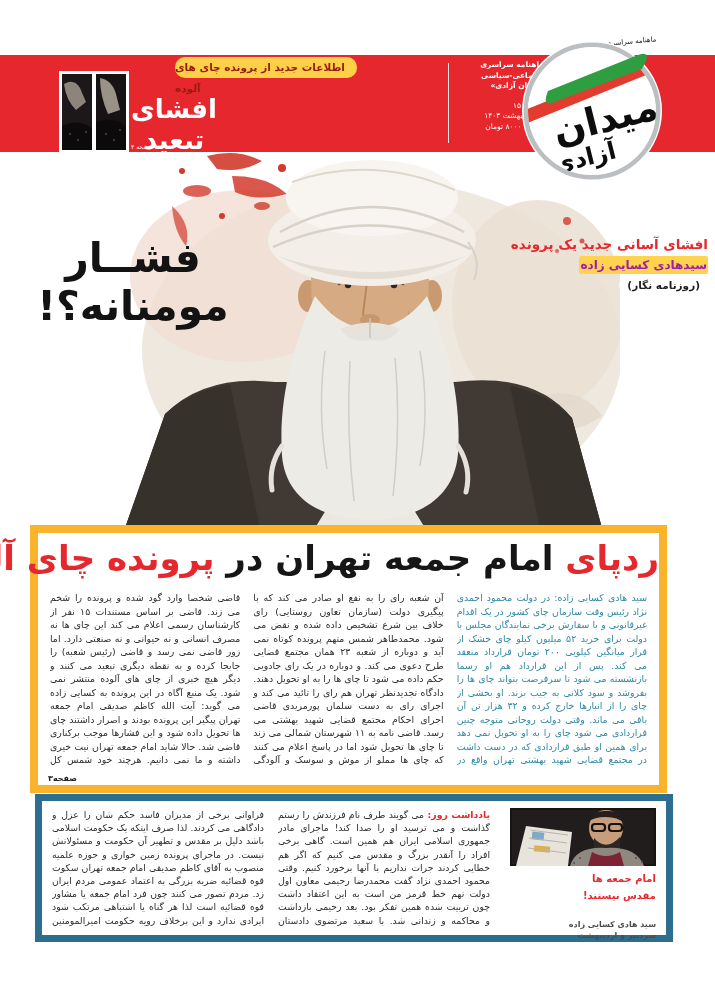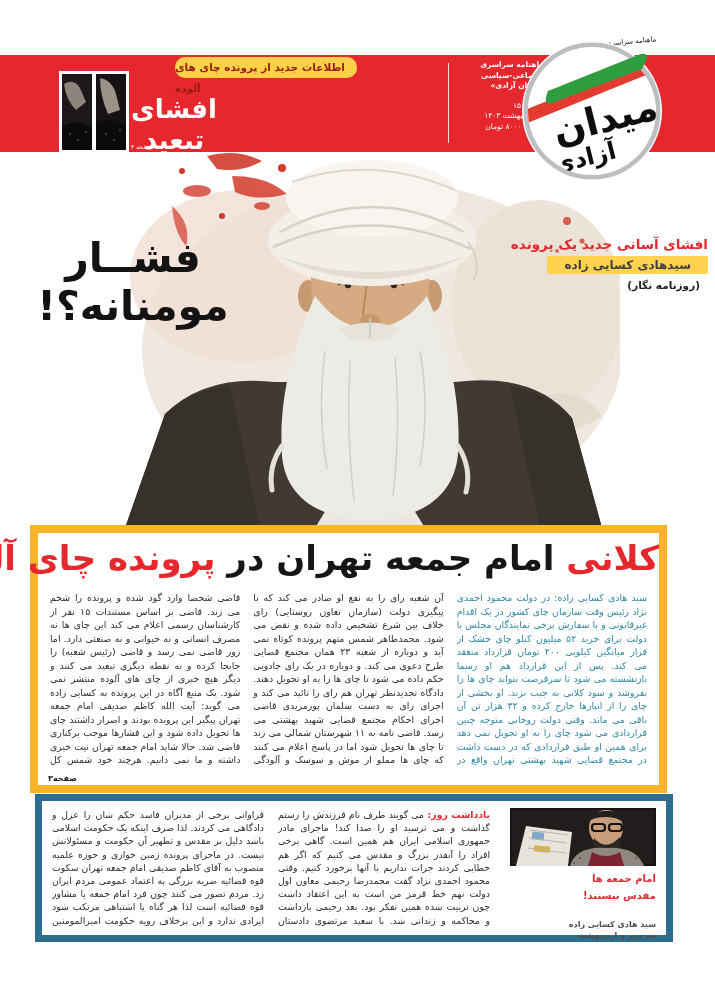--- a/index.html
+++ b/index.html
@@ -19,22 +19,22 @@
   .photo-top{left:59px;top:71px;width:70px;height:82px;background:#fff;padding:3px;box-sizing:border-box;}
   .expose{left:116px;top:94px;width:116px;text-align:center;color:#fff;font-weight:bold;
     font-size:26px;line-height:31px;}
   .expose-page{left:131px;top:143px;color:#fff;font-size:6px;}
   
   .illus{left:110px;top:146px;width:510px;height:382px;z-index:1;}
   .hero-title{left:24px;top:206px;width:218px;text-align:center;font-weight:bold;color:#131313;
     font-size:41px;line-height:48px;z-index:2;margin-top:28px;}
   .press-badge{left:498px;top:236px;width:210px;text-align:right;z-index:2;}
   .press-badge .l1{color:#e6282e;font-weight:bold;font-size:13.5px;line-height:17px;}
-  .press-badge .l2{display:inline-block;background:#ffd34e;color:#404040;font-weight:bold;
-    font-size:12px;padding:2px 17px;margin-top:3px;border-radius:2px;}
+  .press-badge .l2{display:inline-block;background:#ffd34e;color:#a21caf;font-weight:bold;
+    font-size:12px;padding:2px 1px;margin-top:3px;border-radius:2px;}
   .press-badge .l3{display:inline-block;background:#fff;color:#1d1d1d;font-weight:bold;
     font-size:10.5px;padding:1px 8px;margin-top:3px;border-radius:9px;}
   .press-badge .row{display:block;}
   
   .feature-box{left:30px;top:525px;width:637px;height:268px;border:8px solid #f9b42c;background:#fff;
     box-sizing:border-box;z-index:3;}
   .feature-headline{position:absolute;left:0;right:0;top:3px;text-align:center;font-weight:bold;
     font-size:34px;line-height:44px;white-space:nowrap;letter-spacing:-0.5px;}
   .feature-headline .red{color:#e6282e;}
   .feature-headline .blk{color:#161616;}
@@ -192,21 +192,21 @@
   </div>
 
   <div class="abs press-badge">
     <span class="l1 row">افشای آسانی جدید یک پرونده</span>
     <span class="row"><span class="l2">سیدهادی کسایی زاده</span></span>
     <span class="row"><span class="l3">(روزنامه نگار)</span></span>
   </div>
 
   <div class="abs feature-box">
     <div class="feature-headline">
-      <span class="red">کلانی </span><span class="blk">امام جمعه تهران در </span><span class="red">پرونده چای آلوده</span>
+      <span class="red">ردپای </span><span class="blk">امام جمعه تهران در </span><span class="red">پرونده چای آلوده</span>
     </div>
     <div class="feature-cols">
       <div class="col teal">سید هادی کسایی زاده: در دولت محمود احمدی نژاد رئیس وقت سازمان چای کشور در یک اقدام غیرقانونی و با سفارش برخی نمایندگان مجلس با دولت برای خرید ۵۲ میلیون کیلو چای خشک از قرار میانگین کیلویی ۲۰۰ تومان قرارداد منعقد می کند. پس از این قرارداد هم او رسما بازنشسته می شود تا سرفرصت بتواند چای ها را بفروشد و سود کلانی به جیب بزند. او بخشی از چای را از انبارها خارج کرده و ۳۲ هزار تن آن باقی می ماند. وقتی دولت روحانی متوجه چنین قراردادی می شود چای را به او تحویل نمی دهد برای همین او طبق قراردادی که در دست داشت در مجتمع قضایی شهید بهشتی تهران واقع در خیابان سمیه طرح دعوی می کند. جالب و اسفبار آنکه قاضی</div>
       <div class="col">آن شعبه رای را به نفع او صادر می کند که با پیگیری دولت (سازمان تعاون روستایی) رای خلاف بین شرع تشخیص داده شده و نقض می شود. محمدطاهر شمس متهم پرونده کوتاه نمی آید و دوباره از شعبه ۲۳ همان مجتمع قضایی طرح دعوی می کند. و دوباره در یک رای جادویی حکم داده می شود تا چای ها را به او تحویل دهند. دادگاه تجدیدنظر تهران هم رای را تائید می کند و اجرای رای به دست سلمان پورمریدی قاضی اجرای احکام مجتمع قضایی شهید بهشتی می رسد. قاضی نامه به ۱۱ شهرستان شمالی می زند تا چای ها تحویل شود اما در پاسخ اعلام می کنند که چای ها مملو از موش و سوسک و آلودگی است و امکان تحویل وجود ندارد. پس از این نامه</div>
       <div class="col">قاضی شخصا وارد گود شده و پرونده را شخم می زند. قاضی بر اساس مستندات ۱۵ نفر از کارشناسان رسمی اعلام می کند این چای ها نه مصرف انسانی و نه حیوانی و نه صنعتی دارد. اما زور قاضی نمی رسد و قاضی (رئیس شعبه) را جابجا کرده و به نقطه دیگری تبعید می کنند و دیگر هیچ خبری از چای های آلوده منتشر نمی شود. یک منبع آگاه در این پرونده به کسایی زاده می گوید: آیت الله کاظم صدیقی امام جمعه تهران پیگیر این پرونده بودند و اصرار داشتند چای ها تحویل داده شود و این فشارها موجب برکناری قاضی شد. حالا شاید امام جمعه تهران نیت خیری داشته و ما نمی دانیم. هرچند خود شمس کل اتهاماتش را انکار می کند.</div>
     </div>
     <div class="feature-pageref">صفحه۳</div>
   </div>
 
   <div class="abs editorial-box">

